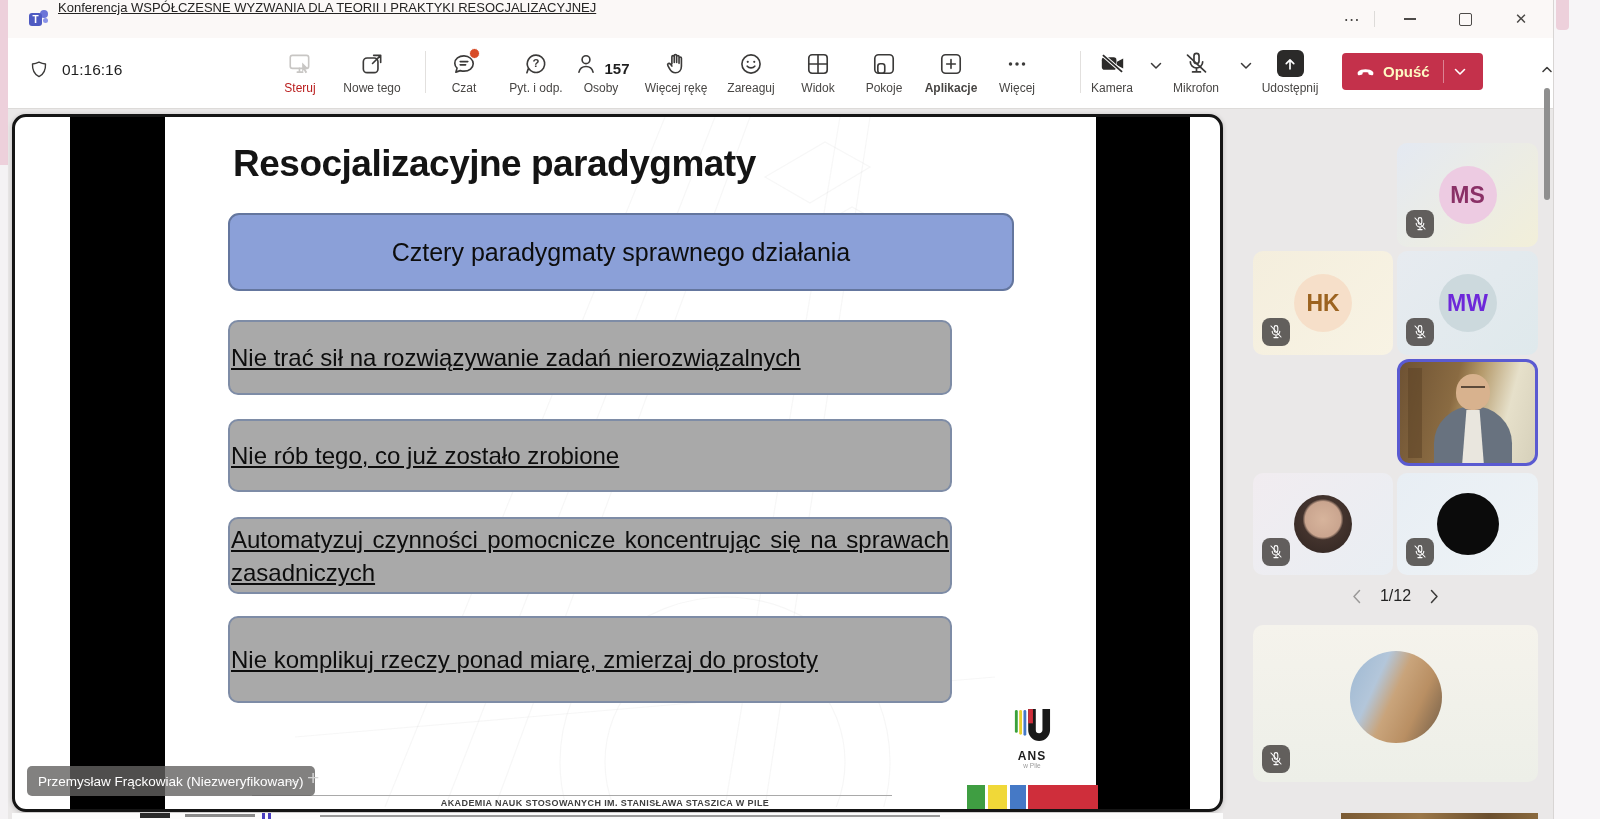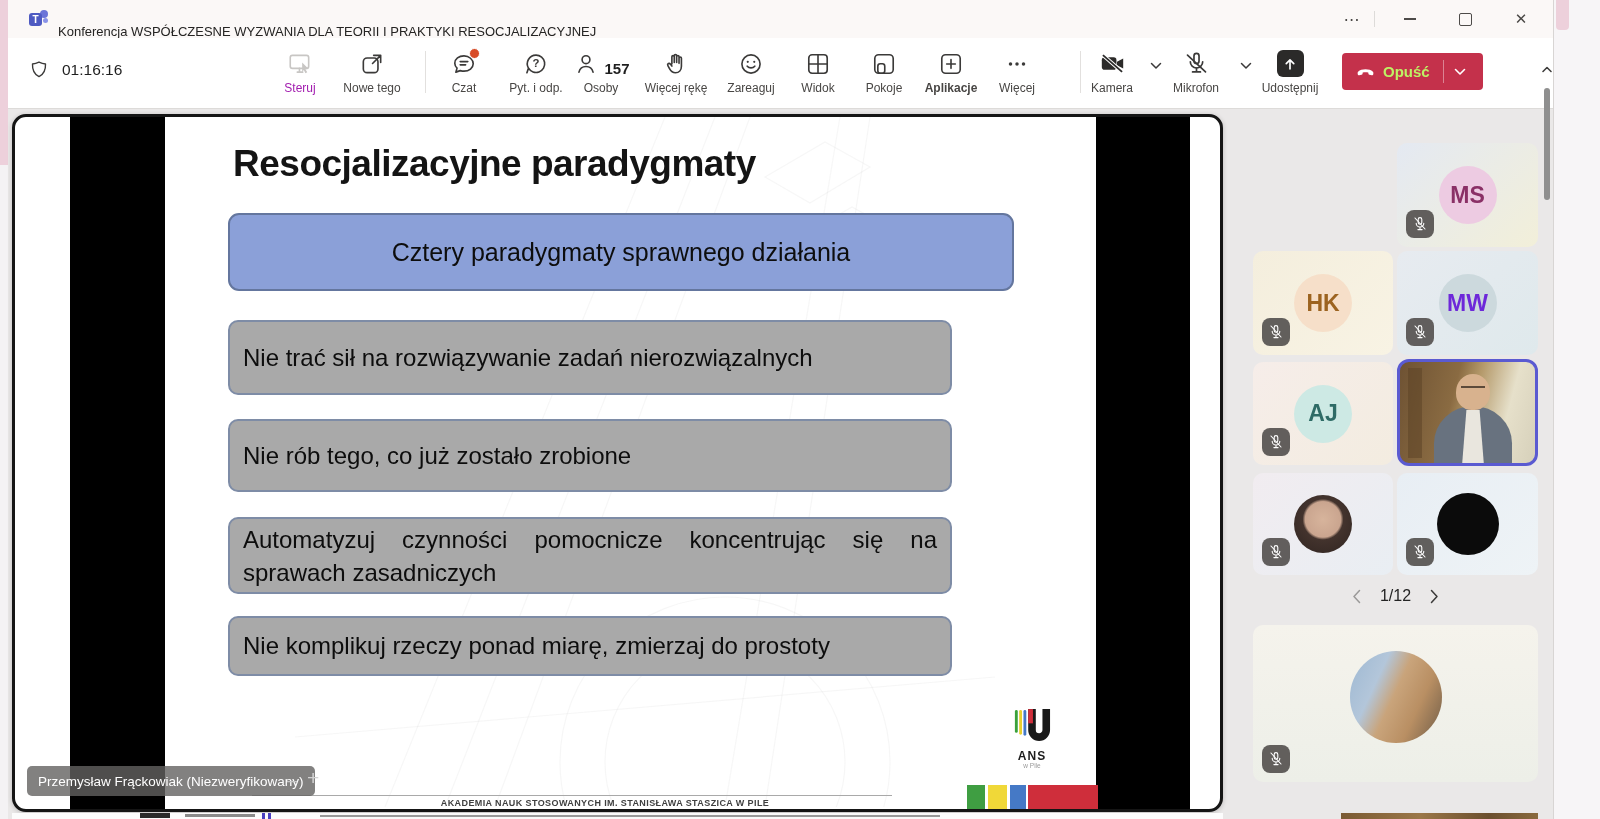--- a/index.html
+++ b/index.html
@@ -7,65 +7,65 @@
   .abs{position:absolute;}
 
   
   .pink-left{left:0;top:0;width:8px;height:165px;background:#edd0db;}
   .pink-right{left:1556px;top:0;width:13px;height:30px;background:#edd0db;border-radius:0 0 4px 4px;}
   .desk-right{left:1553px;top:0;width:47px;height:819px;background:#f7f5f7;border-left:1px solid #d8d5d4;}
 
   
   .win{left:8px;top:0;width:1545px;height:819px;background:#eae8e8;}
   .titlebar{left:8px;top:0;width:1545px;height:38px;background:#fbf8f7;border-bottom:1px solid #e6e3e1;}
-  .title-text{left:58px;top:24px;font-size:13px;color:#252423;white-space:nowrap;}
+  .title-text{left:58px;top:0;font-size:13px;color:#252423;white-space:nowrap;text-decoration:underline;}
   .tlogo{left:29px;top:10px;width:20px;height:18px;}
   .tlogo .sq{position:absolute;left:0;top:3px;width:13px;height:13px;background:#4e5ac2;border-radius:3px;color:#fff;font-size:10px;font-weight:700;text-align:center;line-height:13px;}
   .tlogo .c1{position:absolute;left:11px;top:0;width:8px;height:8px;border-radius:50%;background:#6b74d8;}
   .tlogo .c2{position:absolute;left:14px;top:8px;width:5px;height:5px;border-radius:50%;background:#8a93e8;}
   .winctl{top:0;height:38px;display:flex;align-items:center;justify-content:center;color:#494745;cursor:default;}
   .winctl.more{left:1335px;width:34px;font-size:16px;letter-spacing:1px;}
   .ctl-div{left:1374px;top:11px;width:1px;height:16px;background:#dddbd9;}
   .winctl.min{left:1390px;width:40px;}
   .winctl.min .bar{width:12px;height:1.6px;background:#4d4b49;}
   .winctl.max{left:1445px;width:40px;}
   .winctl.max .box{width:11px;height:11px;border:1.4px solid #4d4b49;border-radius:2px;}
   .winctl.close{left:1500px;width:42px;font-size:15px;}
 
   
   .toolbar{left:8px;top:38px;width:1545px;height:70px;background:#ffffff;border-bottom:1px solid #dddbd9;}
   .timer-wrap{left:28px;top:59px;display:flex;align-items:center;gap:12px;}
   .timer-text{font-size:15.5px;color:#1f1f1f;}
   .tbtn{position:absolute;top:50px;display:flex;flex-direction:column;align-items:center;gap:4px;color:#484644;font-size:12px;cursor:pointer;}
   .tbtn .lbl{white-space:nowrap;}
-  .tbtn.disabled{color:#a21caf;}
+  .tbtn.disabled{color:#b91c1c;}
   .icon-row{display:flex;align-items:flex-end;gap:5px;}
   .count{font-size:15px;font-weight:700;color:#1f1f1f;}
   .iconwrap{position:relative;width:27px;height:27px;display:flex;align-items:center;justify-content:center;}
   .dot{position:absolute;right:-2px;top:-2px;width:9px;height:9px;border-radius:50%;background:#d74b27;border:1.5px solid #fff;}
   .tdiv{position:absolute;top:51px;width:1px;height:42px;background:#e2e0de;}
   .chev{position:absolute;top:62px;cursor:pointer;}
   .share-sq{width:27px;height:27px;background:#2b2a29;border-radius:6px;display:flex;align-items:center;justify-content:center;}
-  .leave-btn{left:1342px;top:53px;width:141px;height:37px;background:#c4314b;border-radius:4px;display:flex;align-items:center;color:#bef264;cursor:pointer;}
+  .leave-btn{left:1342px;top:53px;width:141px;height:37px;background:#c4314b;border-radius:4px;display:flex;align-items:center;color:#fef9c3;cursor:pointer;}
   .leave-btn .txt{font-size:15px;font-weight:600;margin-left:7px;}
   .leave-btn .vdiv{width:1px;height:23px;background:rgba(255,255,255,.4);margin-left:13px;}
   .leave-btn .lchev{margin-left:10px;display:flex;}
 
   
   .stage{left:12px;top:114px;width:1211px;height:698px;background:#ffffff;border:3px solid #151515;border-radius:14px;box-sizing:border-box;overflow:hidden;box-shadow:0 1px 5px rgba(0,0,0,.2);}
   .bar-black{position:absolute;top:0;height:692px;background:#000;}
   .bbl{left:55px;width:95px;}
   .bbr{left:1081px;width:94px;}
   .slide-title{left:218px;top:26px;font-size:37px;font-weight:700;color:#141414;letter-spacing:-.5px;}
   .hdr-box{left:213px;top:96px;width:786px;height:78px;background:#8ba0d8;border:2px solid #64769e;border-radius:11px;box-sizing:border-box;display:flex;align-items:center;justify-content:center;font-size:25px;color:#0d0d0d;}
-  .pbox{left:213px;width:724px;background:#a9a9a9;border:2px solid #7e8ca6;border-radius:10px;box-sizing:border-box;display:flex;align-items:center;font-size:24px;color:#0d0d0d;padding:6px 13px;}
+  .pbox{left:213px;width:724px;background:#a9a9a9;border:2px solid #7e8ca6;border-radius:10px;box-sizing:border-box;display:flex;align-items:center;font-size:24px;color:#0d0d0d;padding:6px 1px;text-decoration:underline;}
   .pb1{top:203px;height:75px;}
   .pb2{top:302px;height:73px;}
   .pb3{top:400px;height:77px;text-align:justify;line-height:33px;}
-  .pb4{top:499px;height:60px;}
+  .pb4{top:499px;height:87px;}
   .foot-line{left:237px;top:678px;width:640px;height:1px;background:#a9a9a9;}
   .foot-text{left:305px;top:681px;width:570px;text-align:center;font-size:9px;font-weight:600;color:#3f3f3f;letter-spacing:.4px;white-space:nowrap;}
   .logo{left:985px;top:592px;width:64px;text-align:center;}
   .logo .ans{font-size:12px;font-weight:800;color:#1d1d1d;letter-spacing:1px;line-height:11px;}
   .logo .sub{font-size:6.5px;color:#9a9a9a;line-height:8px;}
   .sq-strip div{position:absolute;top:668px;height:26px;}
   .sqg{left:952px;width:18px;background:#3f9e42;}
   .sqy{left:973px;width:19px;background:#f0d838;}
   .sqb{left:995px;width:16px;background:#4579c6;}
   .sqr{left:1013px;width:70px;background:#cf2e3b;}
@@ -413,29 +413,20 @@
   </div>
   <div class="tile t-mw">
     <div class="avatar av-mw">MW</div>
     <div class="micoff">
         <svg width="16" height="16" viewBox="0 0 16 16" style="stroke:#fff;fill:none;stroke-width:1.1;stroke-linecap:round;">
           <rect x="6.2" y="1.6" width="3.6" height="6.6" rx="1.8"></rect>
           <path d="M4.2 7.2a3.8 3.8 0 0 0 7.6 0M8 11.2v2M5.9 13.6h4.2M3 2l10 11"></path>
         </svg>
       </div>
   </div>
-  <div class="tile t-aj">
-    <div class="avatar av-aj">AJ</div>
-    <div class="micoff">
-        <svg width="16" height="16" viewBox="0 0 16 16" style="stroke:#fff;fill:none;stroke-width:1.1;stroke-linecap:round;">
-          <rect x="6.2" y="1.6" width="3.6" height="6.6" rx="1.8"></rect>
-          <path d="M4.2 7.2a3.8 3.8 0 0 0 7.6 0M8 11.2v2M5.9 13.6h4.2M3 2l10 11"></path>
-        </svg>
-      </div>
-  </div>
 
   <div class="tile t-video">
     <div class="vid-cab"></div>
     <div class="vid-body"></div>
     <div class="vid-shirt"></div>
     <div class="vid-head"></div>
     <div class="vid-glass"></div>
   </div>
 
   <div class="tile t-woman">

